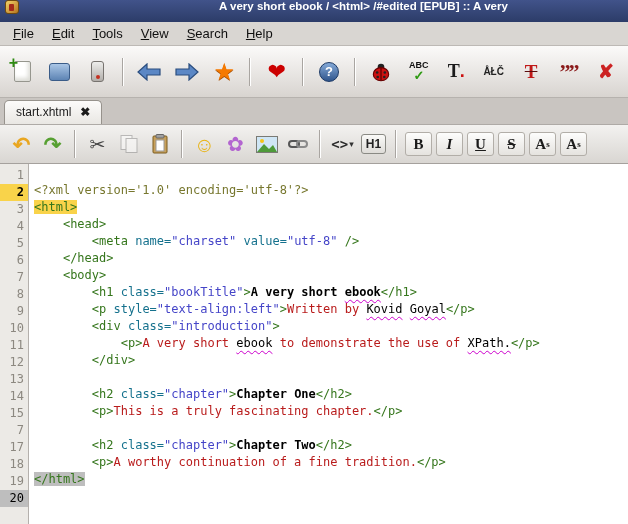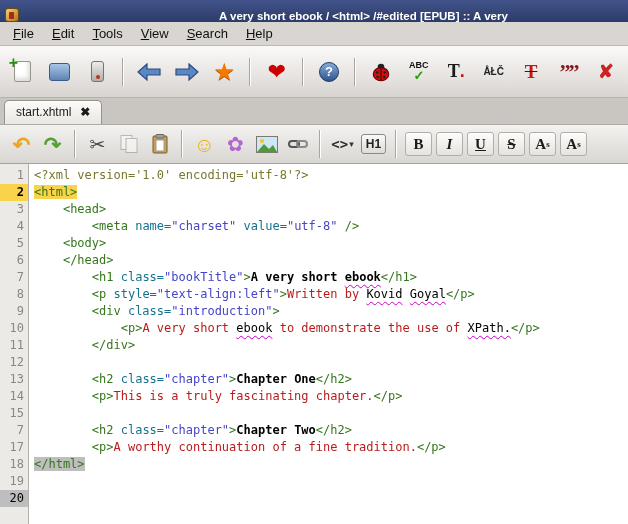--- a/index.html
+++ b/index.html
@@ -8,21 +8,21 @@
     width:628px; height:524px; overflow:hidden;
     font-family:"Liberation Sans", sans-serif;
     background:#d6d2ce;
   }
   .window { display:flex; flex-direction:column; width:628px; height:524px; }
 
   
   .titlebar {
     height:22px; flex:0 0 22px;
     background:linear-gradient(#41538a,#22325c);
-    display:flex; align-items:flex-end; overflow:hidden;
+    display:flex; align-items:flex-start; overflow:hidden;
   }
   .win-icon {
     width:14px; height:14px; margin-left:5px; border-radius:3px;
     background:linear-gradient(135deg,#f3d36a,#b5741f);
     border:1px solid #6e4a10; position:relative; flex:0 0 auto;
   }
   .win-icon::after{content:""; position:absolute; left:3px; top:3px; width:5px; height:7px; background:#a42a1a; border-radius:1px;}
   .titlebar .title {
     color:#fff; font-weight:bold; font-size:11.5px;
     white-space:nowrap; margin-left:200px; overflow:hidden;
@@ -101,21 +101,21 @@
 
   
   .editor {
     flex:1 1 auto; display:flex; background:#ffffff; overflow:hidden;
     font-family:"DejaVu Sans Mono", monospace; font-size:12px;
   }
   .gutter { flex:0 0 29px; width:29px; background:var(--c-gutter-bg,#eceae6); border-right:1px solid #b4b0ac; padding-top:3px; }
   .ln { height:17px; line-height:17px; text-align:right; padding-right:4px; color:var(--c-gutter-text,#8c8880); }
   .ln-current { background:var(--c-hl-current,#f9d34a); color:#000; font-weight:bold; }
   .ln-match { background:var(--c-hl-match,#bebebe); color:#000; }
-  .code { flex:1 1 auto; padding-top:3px; overflow:hidden; }
+  .code { flex:1 1 auto; padding-top:18px; overflow:hidden; }
   .code-line { height:17px; line-height:17px; padding-left:5px; white-space:pre; }
   .lw { white-space:pre; }
   .lw-current { background:var(--c-hl-current,#f9d34a); }
   .lw-match { background:var(--c-hl-match,#bebebe); }
   .s-pi  { color:var(--c-pi,#77772e); }
   .s-tag { color:var(--c-tag,#35761c); }
   .s-attr{ color:var(--c-attr,#15718d); }
   .s-str { color:var(--c-str,#4545c8); }
   .s-txt { color:#b91c1c; }
   .s-b   { color:#000; font-weight:bold; }
@@ -307,22 +307,22 @@
         <div class="ln">17</div>
         <div class="ln">18</div>
         <div class="ln">19</div>
         <div class="ln ln-match">20</div>
       </div>
     <div class="code">
         <div class="code-line"><span class="lw"><span class="s-pi">&lt;?xml version='1.0' encoding='utf-8'?&gt;</span></span></div>
         <div class="code-line"><span class="lw lw-current"><span class="s-tag">&lt;html&gt;</span></span></div>
         <div class="code-line"><span class="lw"><span class="s-txt">    </span><span class="s-tag">&lt;head&gt;</span></span></div>
         <div class="code-line"><span class="lw"><span class="s-txt">        </span><span class="s-tag">&lt;meta </span><span class="s-attr">name=</span><span class="s-str">"charset"</span><span class="s-txt"> </span><span class="s-attr">value=</span><span class="s-str">"utf-8"</span><span class="s-tag"> /&gt;</span></span></div>
+        <div class="code-line"><span class="lw"><span class="s-txt">    </span><span class="s-tag">&lt;/head&gt;</span></span></div>
         <div class="code-line"><span class="lw"><span class="s-txt">    </span><span class="s-tag">&lt;body&gt;</span></span></div>
-        <div class="code-line"><span class="lw"><span class="s-txt">    </span><span class="s-tag">&lt;/head&gt;</span></span></div>
         <div class="code-line"><span class="lw"><span class="s-txt">        </span><span class="s-tag">&lt;h1 </span><span class="s-attr">class=</span><span class="s-str">"bookTitle"</span><span class="s-tag">&gt;</span><span class="s-b">A very short </span><span class="s-bsp">ebook</span><span class="s-tag">&lt;/h1&gt;</span></span></div>
         <div class="code-line"><span class="lw"><span class="s-txt">        </span><span class="s-tag">&lt;p </span><span class="s-attr">style=</span><span class="s-str">"text-align:left"</span><span class="s-tag">&gt;</span><span class="s-txt">Written by </span><span class="s-sp">Kovid</span><span class="s-txt"> </span><span class="s-sp">Goyal</span><span class="s-tag">&lt;/p&gt;</span></span></div>
         <div class="code-line"><span class="lw"><span class="s-txt">        </span><span class="s-tag">&lt;div </span><span class="s-attr">class=</span><span class="s-str">"introduction"</span><span class="s-tag">&gt;</span></span></div>
         <div class="code-line"><span class="lw"><span class="s-txt">            </span><span class="s-tag">&lt;p&gt;</span><span class="s-txt">A very short </span><span class="s-sp">ebook</span><span class="s-txt"> to demonstrate the use of </span><span class="s-sp">XPath.</span><span class="s-tag">&lt;/p&gt;</span></span></div>
         <div class="code-line"><span class="lw"><span class="s-txt">        </span><span class="s-tag">&lt;/div&gt;</span></span></div>
         <div class="code-line"><span class="lw"></span></div>
         <div class="code-line"><span class="lw"><span class="s-txt">        </span><span class="s-tag">&lt;h2 </span><span class="s-attr">class=</span><span class="s-str">"chapter"</span><span class="s-tag">&gt;</span><span class="s-b">Chapter One</span><span class="s-tag">&lt;/h2&gt;</span></span></div>
         <div class="code-line"><span class="lw"><span class="s-txt">        </span><span class="s-tag">&lt;p&gt;</span><span class="s-txt">This is a truly fascinating chapter.</span><span class="s-tag">&lt;/p&gt;</span></span></div>
         <div class="code-line"><span class="lw"></span></div>
         <div class="code-line"><span class="lw"><span class="s-txt">        </span><span class="s-tag">&lt;h2 </span><span class="s-attr">class=</span><span class="s-str">"chapter"</span><span class="s-tag">&gt;</span><span class="s-b">Chapter Two</span><span class="s-tag">&lt;/h2&gt;</span></span></div>

